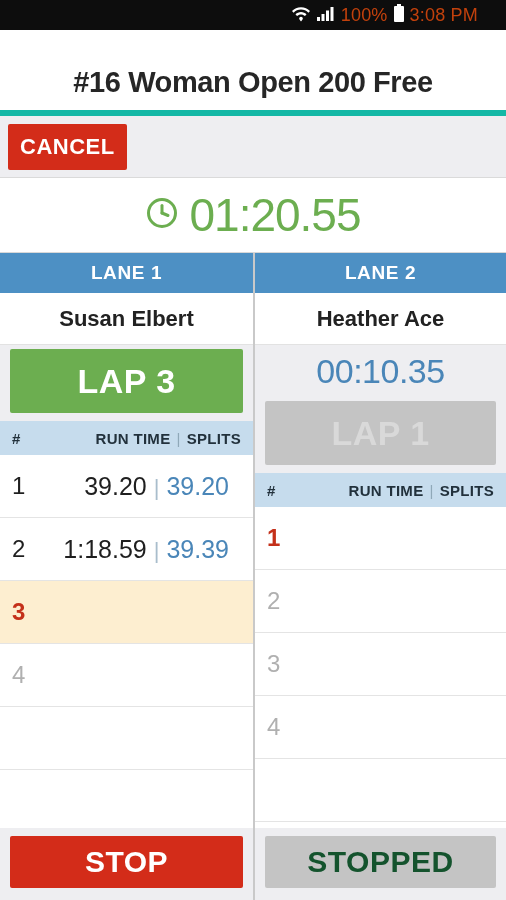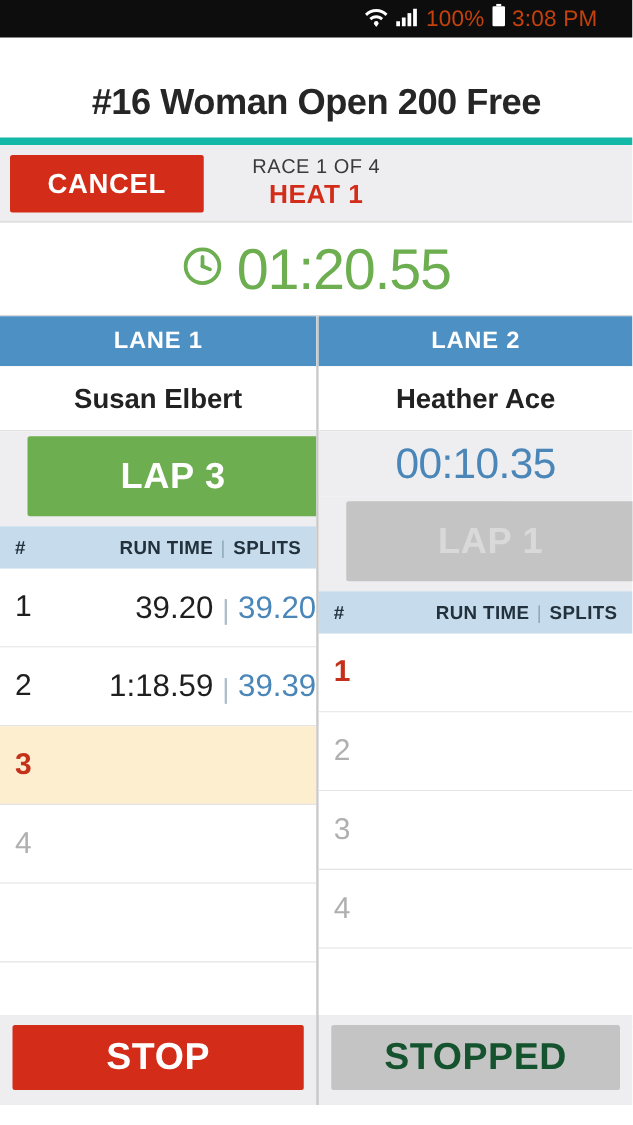--- a/index.html
+++ b/index.html
@@ -68,21 +68,21 @@
     box-sizing: border-box;
     position: relative;
   }
   .cancel-btn {
     margin-left: 8px;
     background: #d32c19;
     color: #ffffff;
     border: none;
     border-radius: 2px;
     height: 46px;
-    padding: 0 30px;
+    padding: 0 12px;
     font-size: 22px;
     font-weight: bold;
     font-family: "Liberation Sans", sans-serif;
     letter-spacing: 0.5px;
     cursor: pointer;
   }
   .race-info {
     position: absolute;
     left: 0; right: 0;
     text-align: center;
@@ -179,26 +179,25 @@
     height: 76px;
     background: #eeeef1;
     padding: 4px 10px 8px 10px;
     box-sizing: border-box;
   }
   .lap-btn {
     width: 100%;
     height: 100%;
     border: none;
     border-radius: 2px;
-    font-size: 29px;
+    font-size: 34px;
     font-weight: bold;
     letter-spacing: 0.5px;
     font-family: "Liberation Sans", sans-serif;
     cursor: pointer;
-    margin-left: 12px;
   }
   .lap-btn.active { background: #6cae50; color: #ffffff; }
   .lap-btn.disabled { background: #c4c4c4; color: #d9d9d9; cursor: default; }
 
   .col-head {
     height: 34px;
     background: #c6dced;
     display: flex;
     align-items: center;
     font-size: 15px;
@@ -234,35 +233,35 @@
     padding-left: 12px;
     font-size: 24px;
     box-sizing: border-box;
   }
   .row .r-vals {
     flex: 1;
     display: flex;
     justify-content: flex-end;
     align-items: flex-end;
     gap: 7px;
-    padding-right: 0;
+    padding-right: 24px;
     box-sizing: border-box;
   }
   .r-run { font-size: 25px; color: #1f1f1f; }
   .r-sep { color: #a9bdcc; font-size: 22px; }
   .r-split { font-size: 25px; color: #4a86b8; }
 
   .num-done { color: #1f1f1f; }
   .num-active { color: #c4301a; font-weight: bold; }
   .num-pending { color: #b0b0b0; }
 
   
   .footer {
     position: absolute;
-    left: 0; right: 0; bottom: 16px;
+    left: 0; right: 0; bottom: 0;
     height: 72px;
     display: flex;
     background: #eeeef1;
   }
   .footer-half {
     width: 253px;
     box-sizing: border-box;
     padding: 8px 10px 12px 10px;
     display: flex;
   }
@@ -311,24 +310,20 @@
     <span class="sb-text">3:08 PM</span>
   </div>
 </div>
 
 <div class="title-bar">
   <div class="title-text">#16 Woman Open 200 Free</div>
 </div>
 
 <div class="race-bar">
   <button class="cancel-btn">CANCEL</button>
-  <div class="race-info">
-    <div class="race-line">RACE 1 OF 4</div>
-    <div class="heat-line">HEAT 1</div>
-  </div>
 </div>
 
 <div class="timer-bar">
   <span>
     <svg width="34" height="34" viewBox="0 0 34 34">
       <circle cx="17" cy="17" r="13.5" fill="none" stroke="#6cae50" stroke-width="3"></circle>
       <line x1="17" y1="17" x2="17" y2="9.5" stroke="#6cae50" stroke-width="3" stroke-linecap="round"></line>
       <line x1="17" y1="17" x2="23" y2="19.5" stroke="#6cae50" stroke-width="3" stroke-linecap="round"></line>
     </svg>
   </span>

